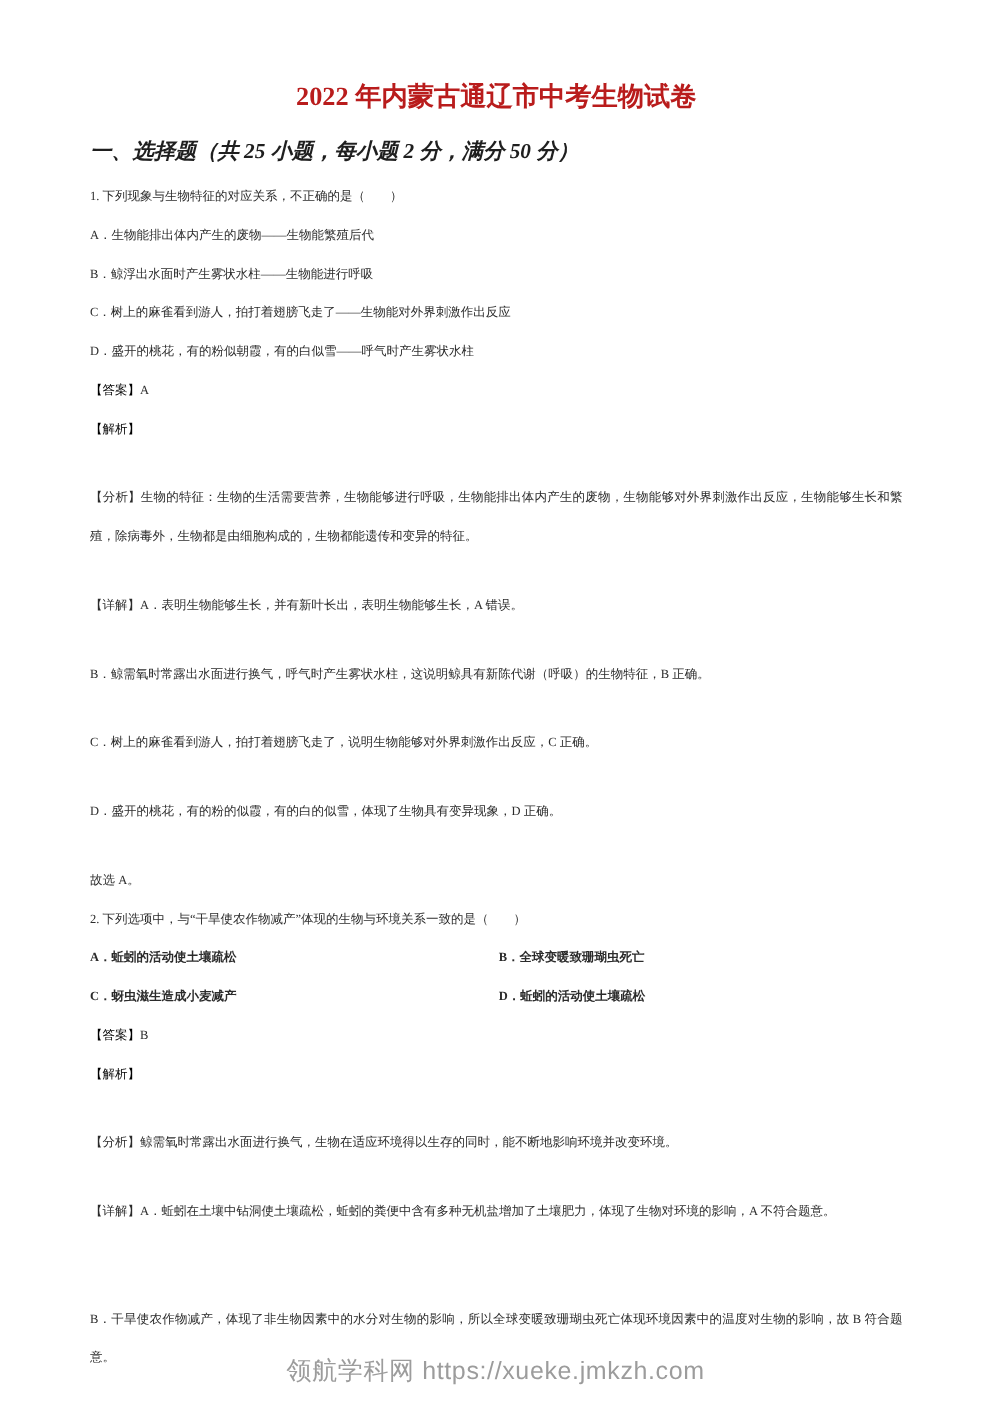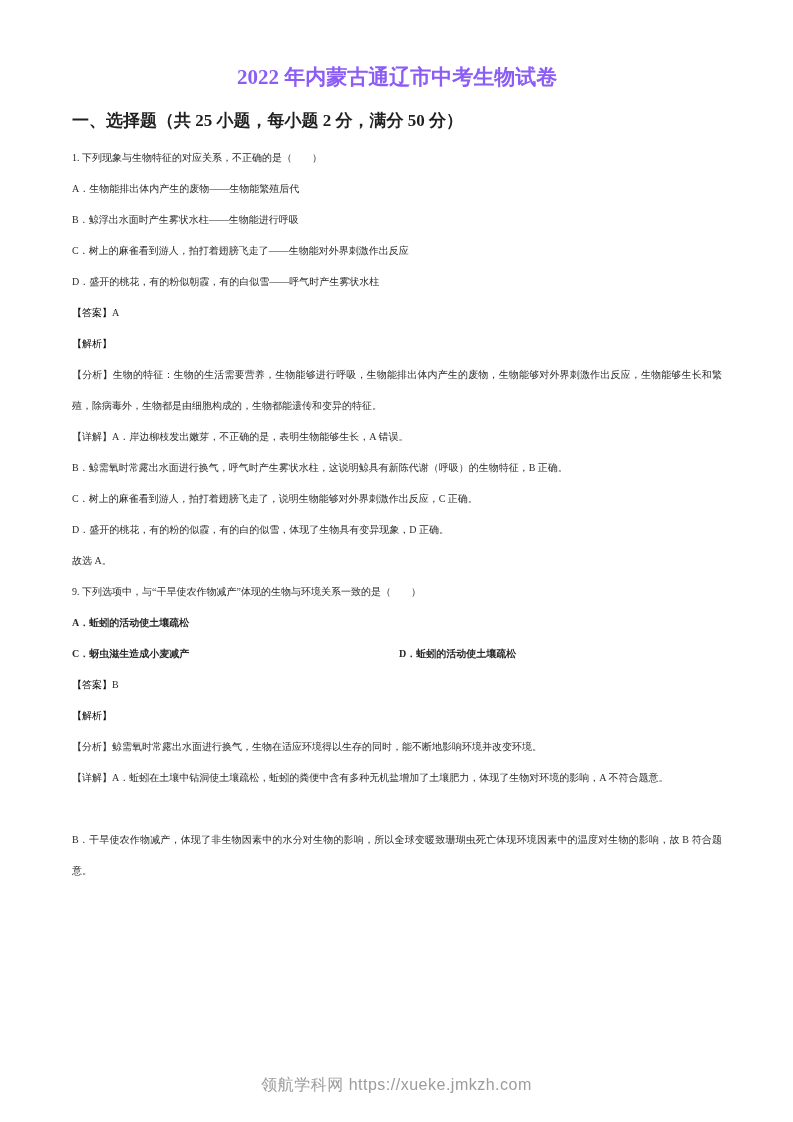--- a/index.html
+++ b/index.html
@@ -18,56 +18,58 @@
     left: 72px;
     top: 62px;
     width: 650px;
   }
   .doc-title {
     text-align: center;
     font-size: 21px;
     font-weight: bold;
     line-height: 30px;
     margin: 0 0 16px 0;
-    color: #8b5cf6;
+    color: #b91c1c;
   }
   .section-header {
     font-size: 17px;
     font-weight: bold;
     line-height: 26px;
     margin: 0 0 8px 0;
     color: #1f1f1f;
+    font-style: italic;
   }
   .line, .para {
     font-size: 10px;
     line-height: 31px;
     margin: 0;
   }
   .para {
     text-align: justify;
+    margin-top: 24px;
   }
   .label-blue {
     color: #000000;
   }
   .options-grid {
     display: grid;
     grid-template-columns: 327px 1fr;
     font-weight: bold;
   }
   .spacer-line {
     height: 31px;
   }
   .watermark {
     position: absolute;
     left: 0;
-    bottom: 26px;
+    bottom: 12px;
     width: 100%;
     text-align: center;
     font-family: "Liberation Sans", "DejaVu Sans", sans-serif;
-    font-size: 16px;
+    font-size: 20px;
     color: #9c9c9c;
     letter-spacing: 0.5px;
   }
 </style>
 </head>
 <body>
 
 <div class="page">
   <div class="content">
 
@@ -77,31 +79,32 @@
 
     <div>
       <p class="line">1. 下列现象与生物特征的对应关系，不正确的是（　　）</p>
       <p class="line">A．生物能排出体内产生的废物——生物能繁殖后代</p>
       <p class="line">B．鲸浮出水面时产生雾状水柱——生物能进行呼吸</p>
       <p class="line">C．树上的麻雀看到游人，拍打着翅膀飞走了——生物能对外界刺激作出反应</p>
       <p class="line">D．盛开的桃花，有的粉似朝霞，有的白似雪——呼气时产生雾状水柱</p>
       <p class="line"><span class="label-blue">【答案】</span><span>A</span></p>
       <p class="line"><span class="label-blue">【解析】</span></p>
       <p class="para">【分析】生物的特征：生物的生活需要营养，生物能够进行呼吸，生物能排出体内产生的废物，生物能够对外界刺激作出反应，生物能够生长和繁殖，除病毒外，生物都是由细胞构成的，生物都能遗传和变异的特征。</p>
-      <p class="para">【详解】A．岸边柳枝发出嫩芽，不正确的是，表明生物能够生长，A 错误。</p>
+      <p class="para">【详解】A．表明生物能够生长，并有新叶长出，表明生物能够生长，A 错误。</p>
       <p class="para">B．鲸需氧时常露出水面进行换气，呼气时产生雾状水柱，这说明鲸具有新陈代谢（呼吸）的生物特征，B 正确。</p>
       <p class="para">C．树上的麻雀看到游人，拍打着翅膀飞走了，说明生物能够对外界刺激作出反应，C 正确。</p>
       <p class="para">D．盛开的桃花，有的粉的似霞，有的白的似雪，体现了生物具有变异现象，D 正确。</p>
       <p class="para">故选 A。</p>
     </div>
 
     <div>
-      <p class="line">9. 下列选项中，与“干旱使农作物减产”体现的生物与环境关系一致的是（　　）</p>
+      <p class="line">2. 下列选项中，与“干旱使农作物减产”体现的生物与环境关系一致的是（　　）</p>
       <div class="options-grid">
         <p class="line">A．蚯蚓的活动使土壤疏松</p>
+        <p class="line">B．全球变暖致珊瑚虫死亡</p>
       </div>
       <div class="options-grid">
         <p class="line">C．蚜虫滋生造成小麦减产</p>
         <p class="line">D．蚯蚓的活动使土壤疏松</p>
       </div>
       <p class="line"><span class="label-blue">【答案】</span><span>B</span></p>
       <p class="line"><span class="label-blue">【解析】</span></p>
       <p class="para">【分析】鲸需氧时常露出水面进行换气，生物在适应环境得以生存的同时，能不断地影响环境并改变环境。</p>
       <p class="para">【详解】A．蚯蚓在土壤中钻洞使土壤疏松，蚯蚓的粪便中含有多种无机盐增加了土壤肥力，体现了生物对环境的影响，A 不符合题意。</p>
       <div class="spacer-line"></div>

